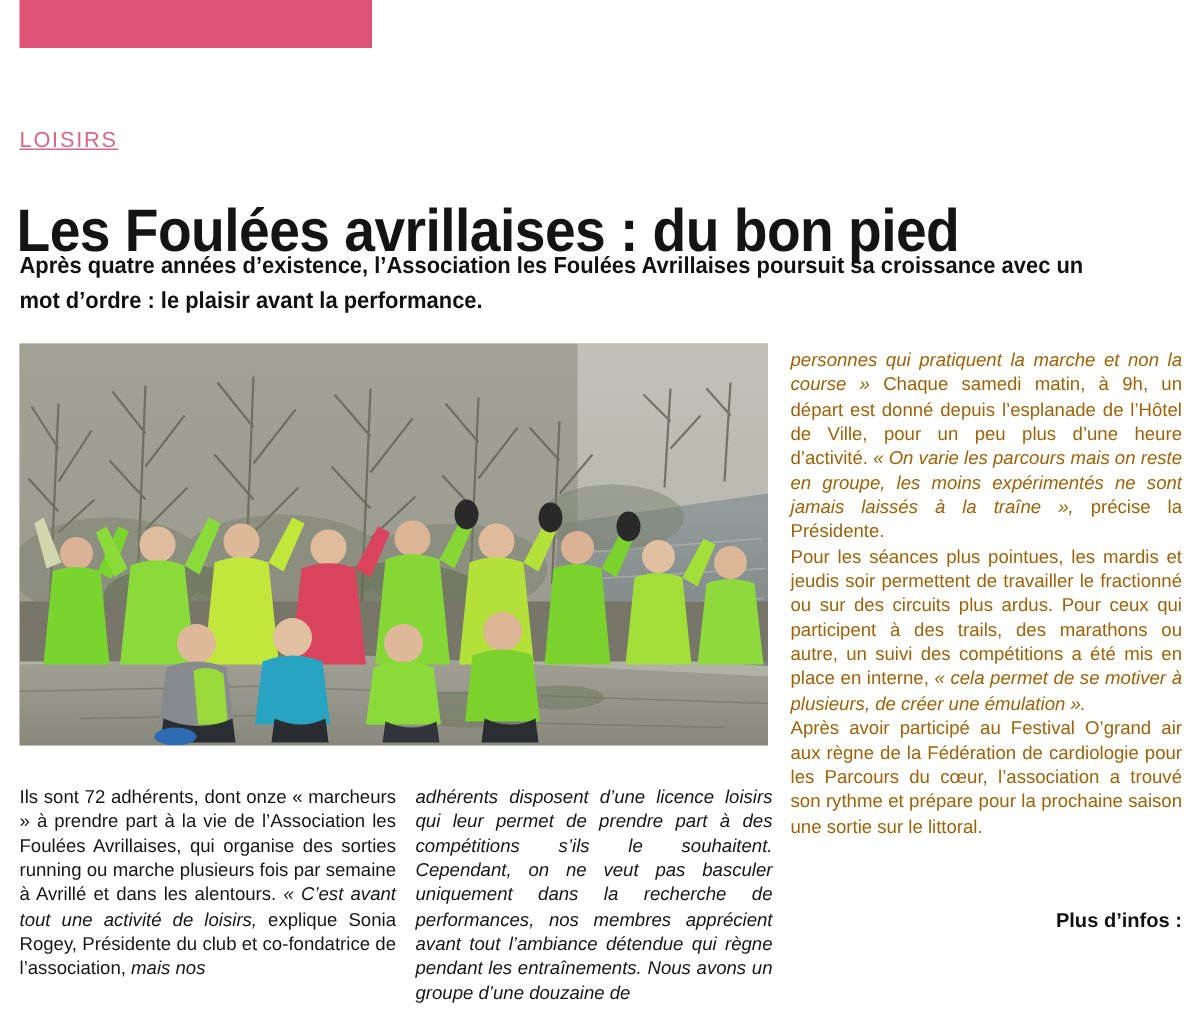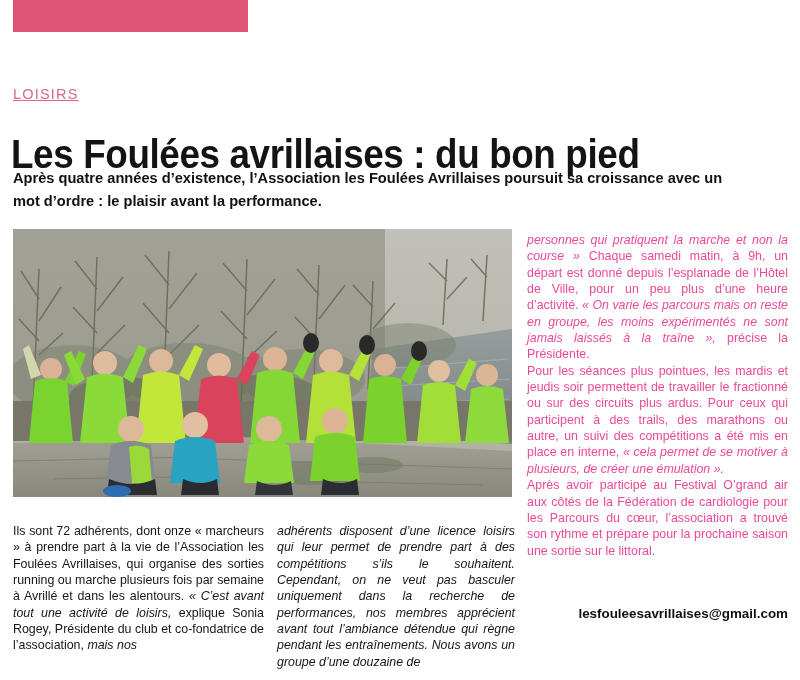--- a/index.html
+++ b/index.html
@@ -261,29 +261,29 @@
       <i>« C’est avant tout une activité de loisirs,</i><span> explique Sonia Rogey, Présidente du club et co-fondatrice de l’association, </span><i>mais nos</i>
     </p>
   </div>
 
   <div class="col" id="col-middle" style="color: rgb(22, 22, 22);">
     <p>
       <i>adhérents disposent d’une licence loisirs qui leur permet de prendre part à des compétitions s’ils le souhaitent. Cependant, on ne veut pas basculer uniquement dans la recherche de performances, nos membres apprécient avant tout l’ambiance détendue qui règne pendant les entraînements. Nous avons un groupe d’une douzaine de</i>
     </p>
   </div>
 
-  <div class="col" id="col-right" style="color: #ec4899;">
+  <div class="col" id="col-right" style="color: #a16207;">
     <p>
       <i>personnes qui pratiquent la marche et non la course »</i><span> Chaque samedi matin, à 9h, un départ est donné depuis l’esplanade de l’Hôtel de Ville, pour un peu plus d’une heure d’activité. </span><i>« On varie les parcours mais on reste en groupe, les moins expérimentés ne sont jamais laissés à la traîne »,</i><span> précise la Présidente.</span>
     </p>
     <p>
       <span>Pour les séances plus pointues, les mardis et jeudis soir permettent de travailler le fractionné ou sur des circuits plus ardus. Pour ceux qui participent à des trails, des marathons ou autre, un suivi des compétitions a été mis en place en interne, </span><i>« cela permet de se motiver à plusieurs, de créer une émulation ».</i>
     </p>
     <p>
-      <span>Après avoir participé au Festival O’grand air aux côtés de la Fédération de cardiologie pour les Parcours du cœur, l’association a trouvé son rythme et prépare pour la prochaine saison une sortie sur le littoral.</span>
+      <span>Après avoir participé au Festival O’grand air aux règne de la Fédération de cardiologie pour les Parcours du cœur, l’association a trouvé son rythme et prépare pour la prochaine saison une sortie sur le littoral.</span>
     </p>
   </div>
 
   <div class="contact">
-    <div>lesfouleesavrillaises@gmail.com</div>
+    <div>Plus d’infos :</div>
   </div>
 
 </div>
 
 </body></html>

